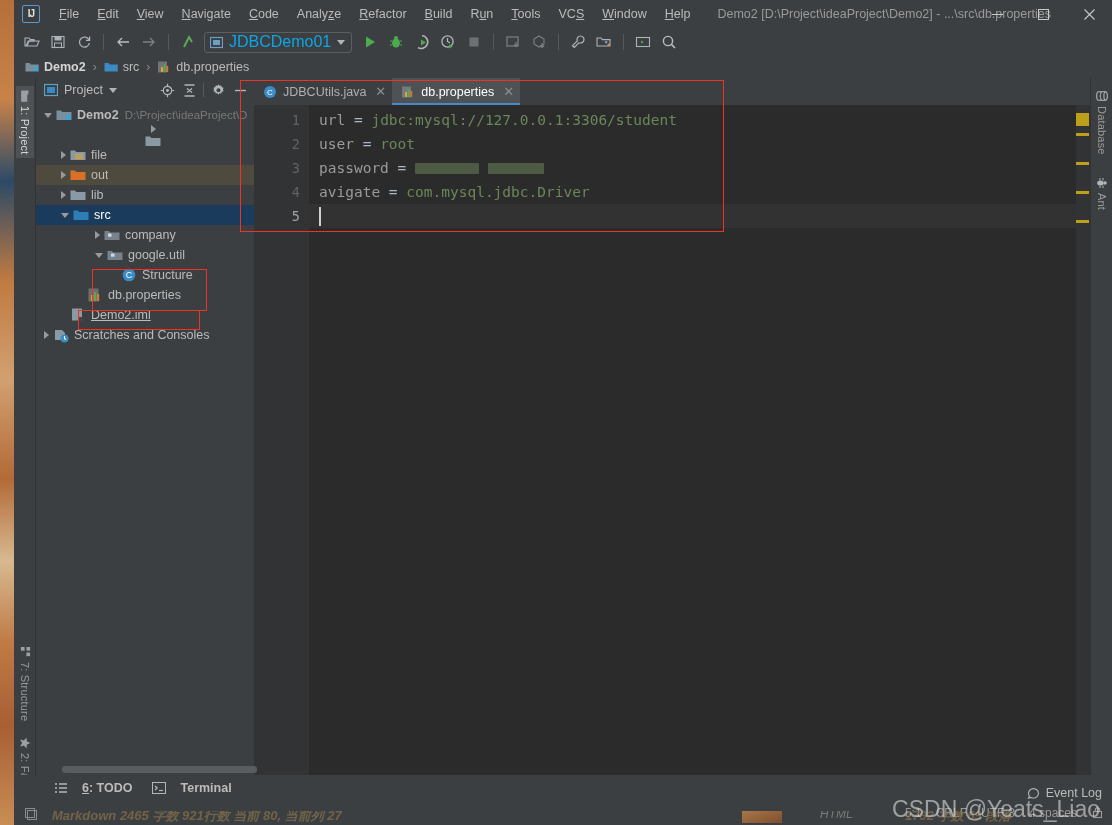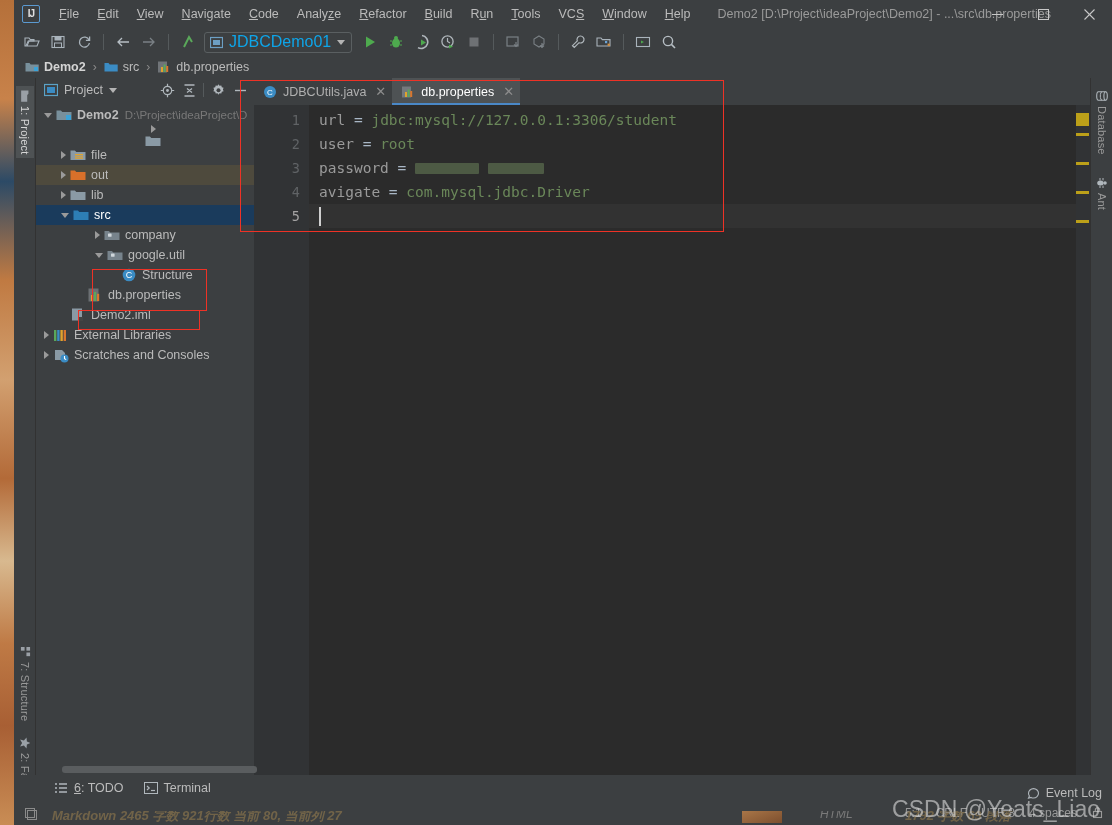--- a/index.html
+++ b/index.html
@@ -144,21 +144,21 @@
   .mk { position:absolute; right:2px; background:#bca019; }
   .mk.box { width:13px; height:13px; right:1px; }
   .mk.bar { width:13px; height:3px; right:1px; }
 
   
   .annot { position:absolute; border:1.5px solid #ee3226; pointer-events:none; z-index:30; }
 
   
   .bottom-tabs { position:absolute; left:0; bottom:25px; width:1098px; height:25px;
                  background:#3c3f41; display:flex; align-items:center; padding-left:40px; gap:20px; }
-  .btab { display:flex; align-items:center; gap:6px; font-size:12.5px; color:#bbbbbb; }
+  .btab { display:flex; align-items:center; gap:14px; font-size:12.5px; color:#bbbbbb;font-weight:bold; }
   .hscroll { position:absolute; left:48px; bottom:52px; width:195px; height:7px;
              background:#5a5d5f; border-radius:3px; }
 
   .statusbar { position:absolute; left:0; bottom:0; width:1098px; height:25px;
                background:#3c3f41; display:flex; align-items:center; }
   .sb-left { position:absolute; left:10px; display:flex; align-items:center; gap:10px;
              font-size:12px; color:#9a9a9a; }
   .sb-right { position:absolute; right:8px; display:flex; align-items:center; gap:14px;
               font-size:12px; color:#9a9a9a; }
   .eventlog { position:absolute; right:10px; bottom:25px; display:flex; align-items:center;
@@ -531,41 +531,29 @@
               <span class="ticon">
                 <svg width="16" height="16" viewBox="0 0 16 16">
                   <rect x="1.5" y="1.5" width="10" height="13" fill="#9aa0a6" opacity="0.5"></rect>
                   <rect x="4" y="8" width="2.2" height="6" fill="#e0a32e"></rect>
                   <rect x="7" y="5" width="2.2" height="9" fill="#5aa85a"></rect>
                   <rect x="10" y="6.8" width="2.2" height="7.2" fill="#d8772e"></rect>
                 </svg>
               </span>
               <span class="tlabel">db.properties</span>
             </div>
-            <div class="trow" style="padding-left: 25px;">
+            <div class="trow" style="padding-left: 25px; text-decoration: underline;">
               <span class="tri none"></span>
               <span class="ticon">
                 <svg width="16" height="16" viewBox="0 0 16 16">
                   <rect x="2" y="1.5" width="10" height="12" fill="#8a9aa5"></rect>
                   <rect x="9" y="10" width="4" height="4" fill="#444"></rect>
                 </svg>
               </span>
               <span class="tlabel">Demo2.iml</span>
-            </div>
-            <div class="trow" style="padding-left: 8px;">
-              <span class="tri closed"></span>
-              <span class="ticon">
-                <svg width="16" height="16" viewBox="0 0 16 16">
-                  <rect x="1" y="3" width="2.4" height="11" fill="#5aa85a"></rect>
-                  <rect x="4.2" y="3" width="2.4" height="11" fill="#3b8cc4"></rect>
-                  <rect x="7.4" y="3" width="2.4" height="11" fill="#e0a32e"></rect>
-                  <rect x="10.6" y="3" width="2.4" height="11" fill="#d8772e"></rect>
-                </svg>
-              </span>
-              <span class="tlabel">External Libraries</span>
             </div>
             <div class="trow" style="padding-left: 8px;">
               <span class="tri closed"></span>
               <span class="ticon">
                 <svg width="16" height="16" viewBox="0 0 16 16">
                   <path d="M2 13V3h7l3 3v7z" fill="#8a9aa5"></path>
                   <circle cx="11.5" cy="11.5" r="4" fill="#3b8cc4"></circle>
                   <path d="M11.5 9v2.6l1.7 1" stroke="#fff" stroke-width="1.1" fill="none"></path>
                 </svg>
               </span>

